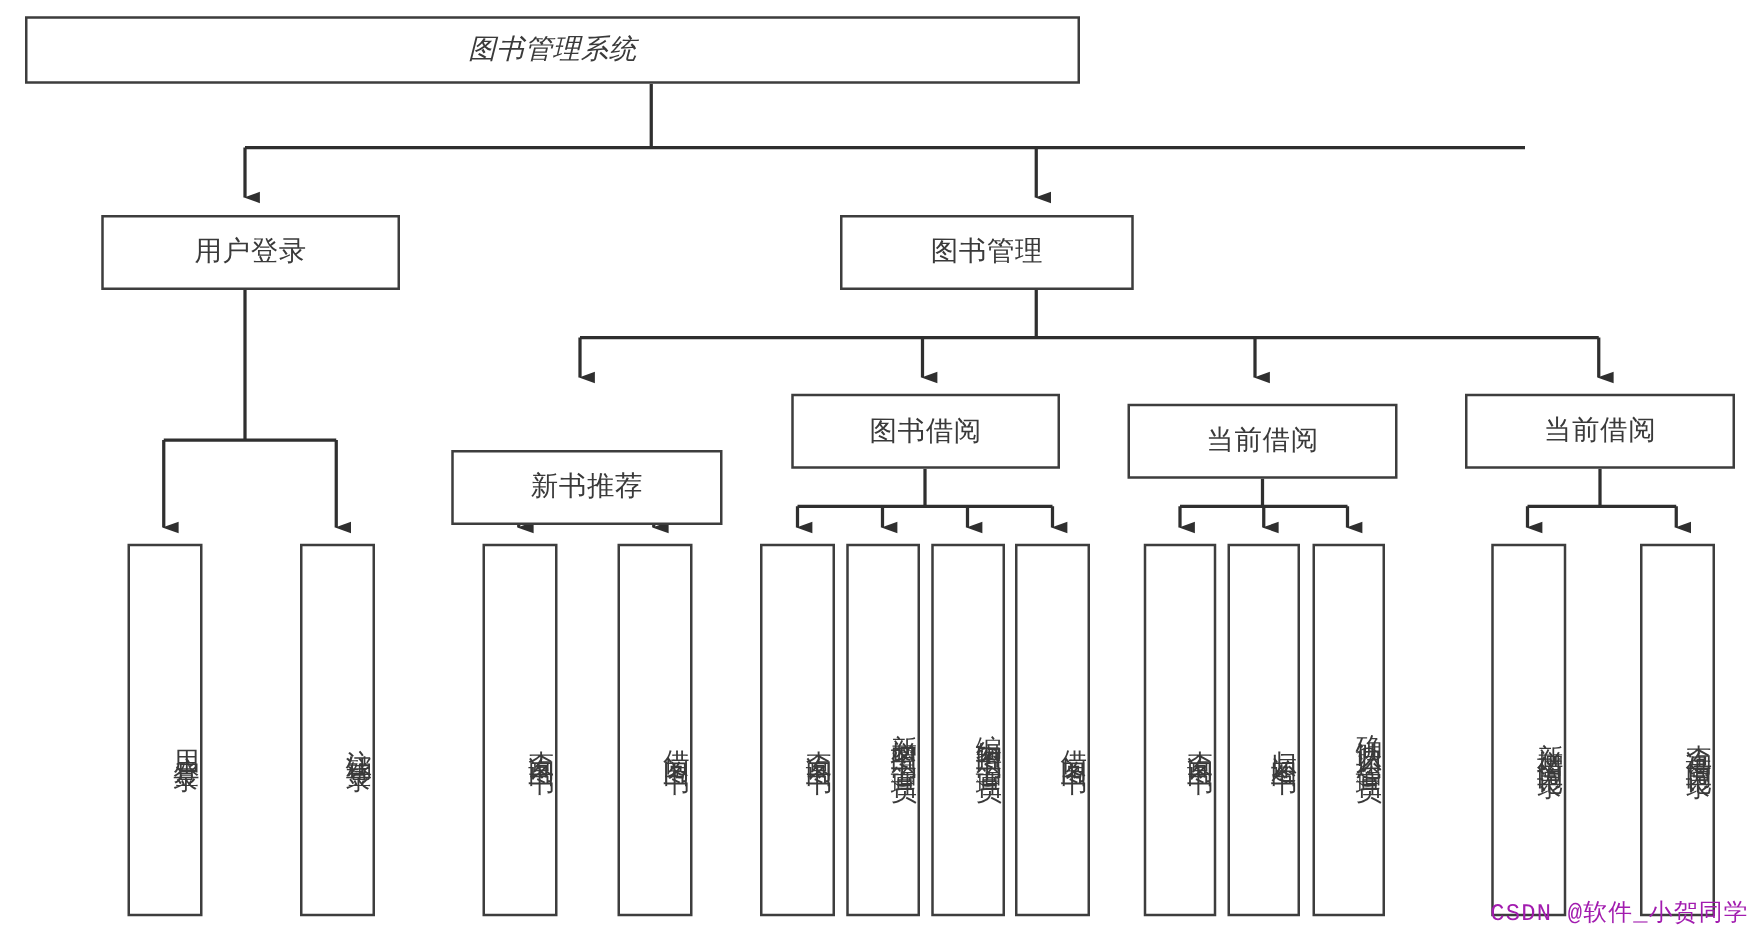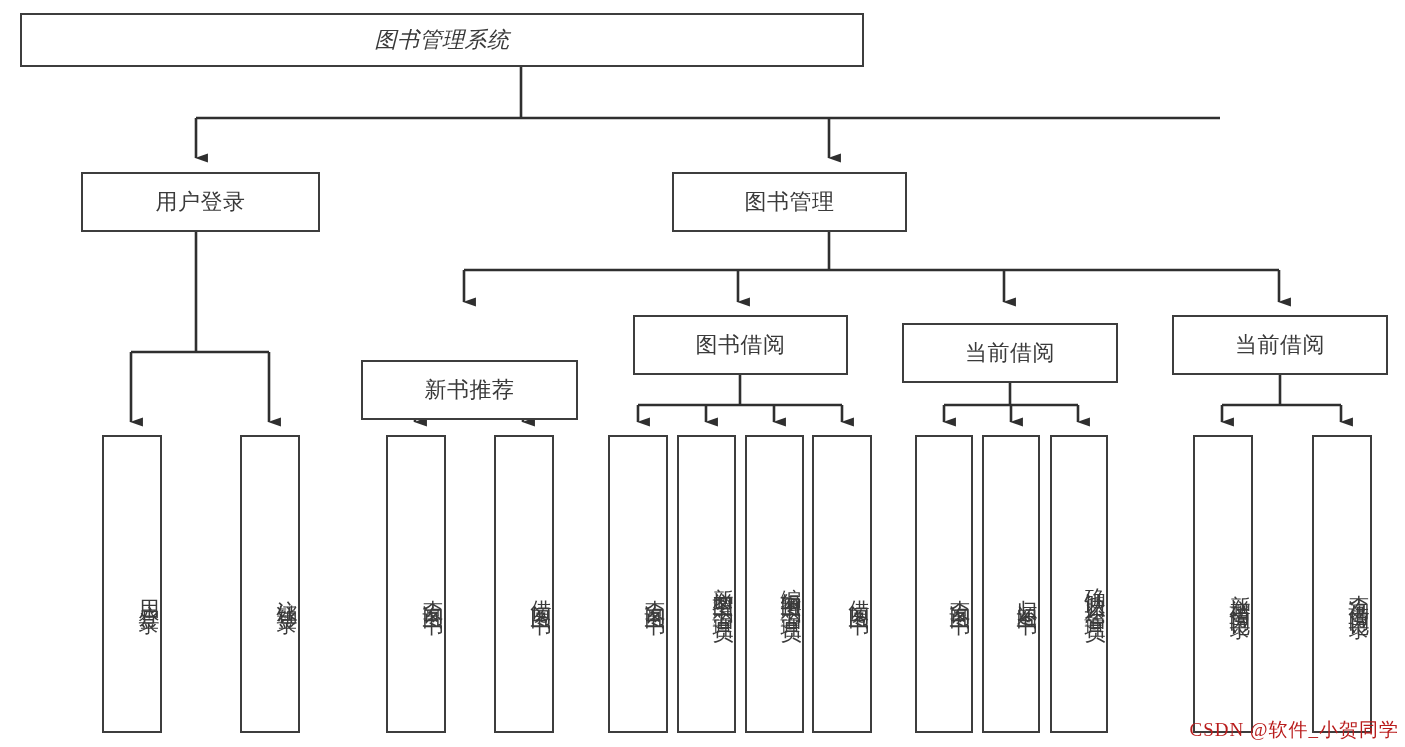--- a/index.html
+++ b/index.html
@@ -50,25 +50,25 @@
   .node.v span{
     writing-mode:vertical-rl;
     text-orientation:upright;
     display:block;
   }
   #watermark{
     position:absolute;
     right:6px;
     bottom:4px;
     font-size:19px;
-    color:#b91c1c;
+    color:#a21caf;
     letter-spacing:1px;
     z-index:3;
     white-space:nowrap;
-    font-family:Liberation Serif, serif;
+    font-family:Liberation Mono, monospace;
   }
 </style>
 </head>
 <body>
 
 <div id="diagram">
 
   <svg id="edges" viewBox="0 0 1405 747" xmlns="http://www.w3.org/2000/svg">
     <defs>
       <marker id="arrow" viewBox="0 0 12 14" refX="6" refY="13" markerWidth="11" markerHeight="13" orient="auto-start-reverse" markerUnits="userSpaceOnUse">

